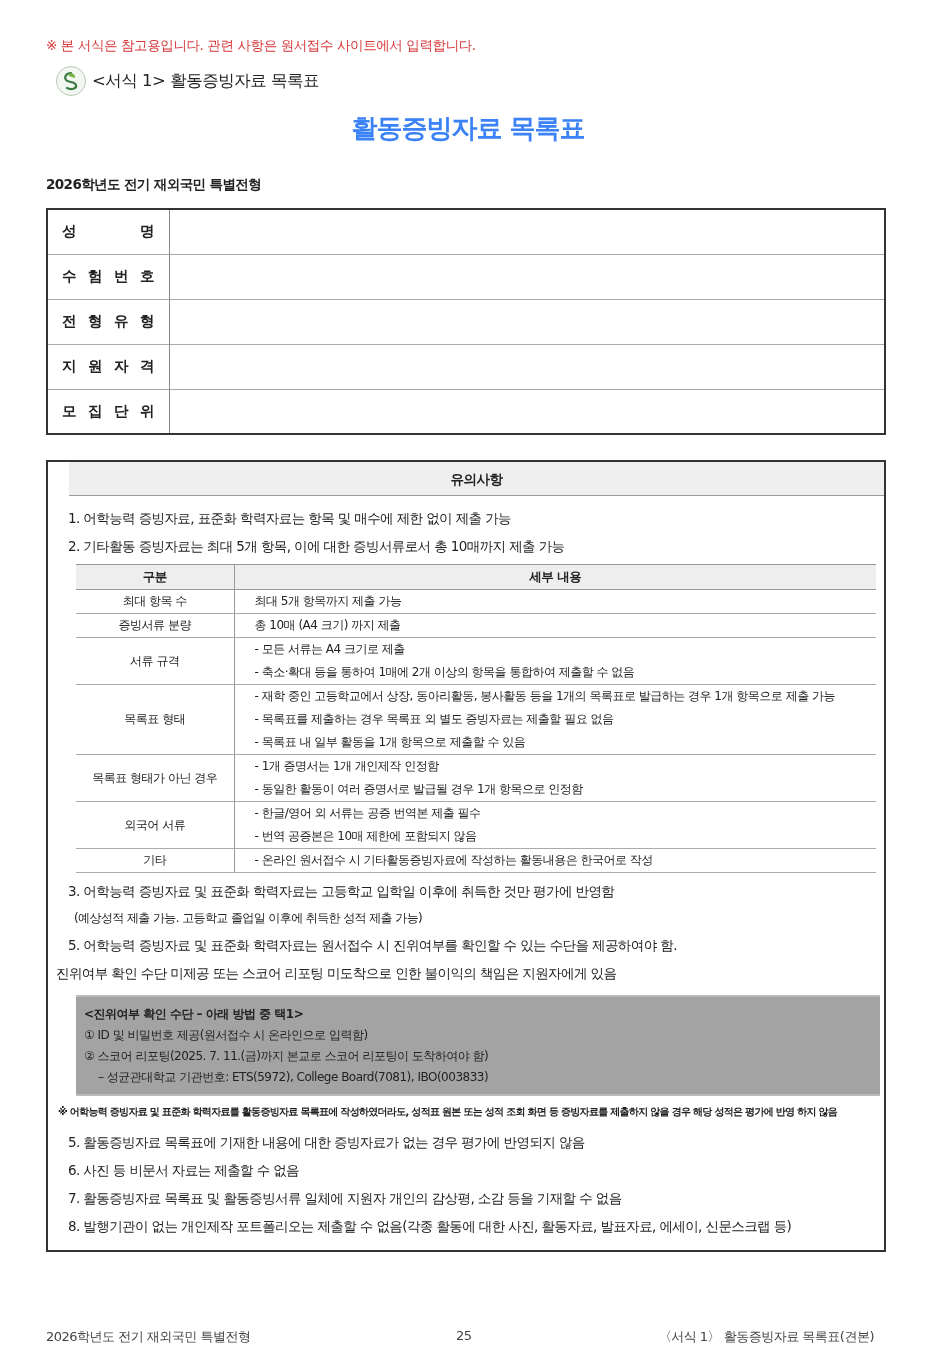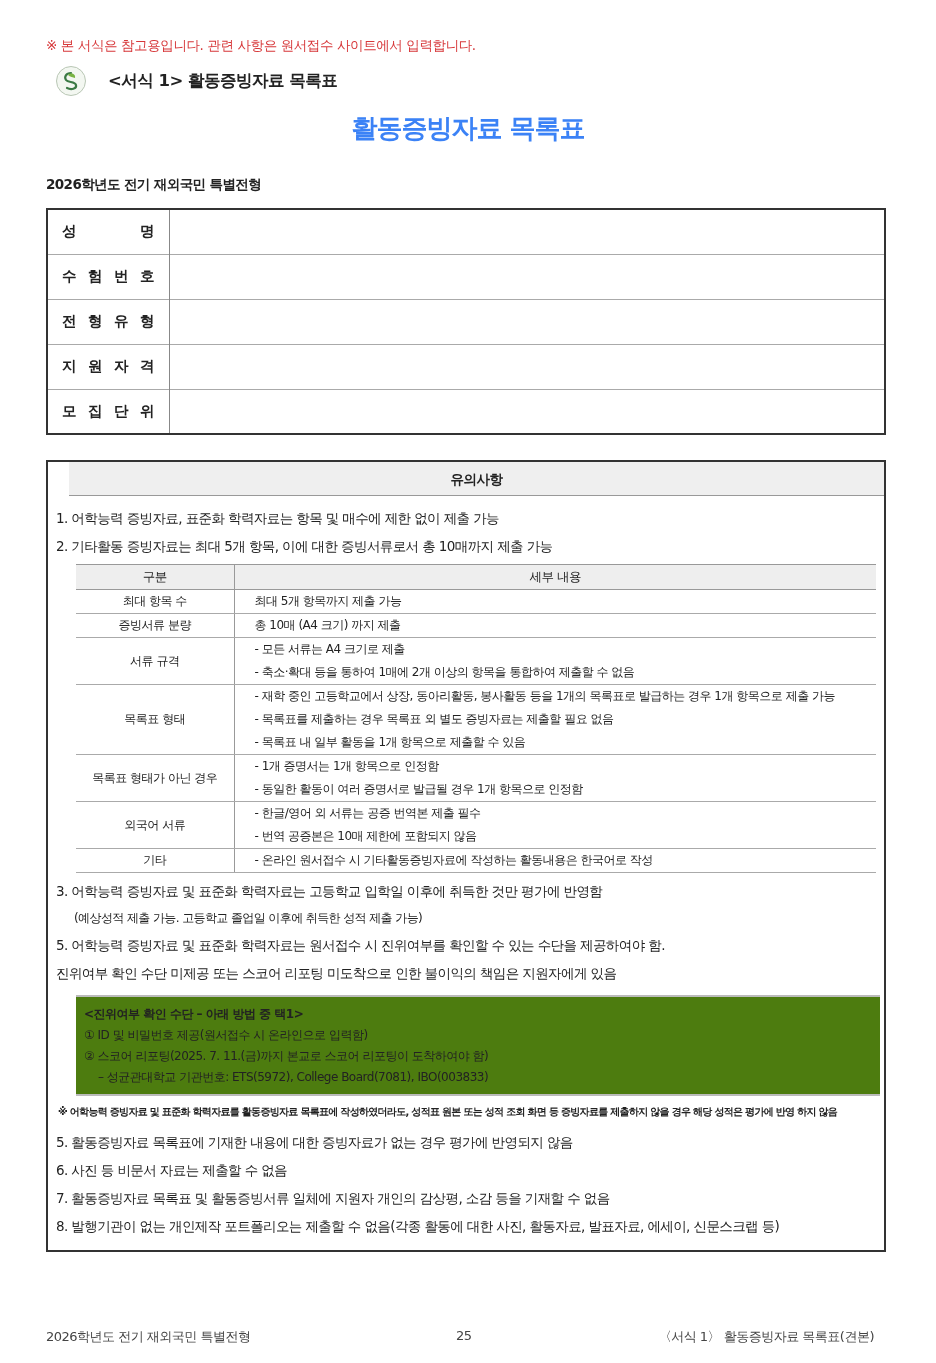--- a/index.html
+++ b/index.html
@@ -1,47 +1,47 @@
 <!DOCTYPE html>
 <html><head>
 <meta charset="utf-8">
 <style>
   * { box-sizing: border-box; margin: 0; padding: 0; }
   html, body { width: 936px; height: 1363px; background: #ffffff; }
   body { font-family: "DejaVu Sans", "Liberation Sans", sans-serif; color: #222; position: relative; overflow: hidden; }
 
   .notice-red { position: absolute; left: 46px; top: 37px; font-size: 13.5px; color: #d7383a; letter-spacing: -0.4px; }
-  .form-label { position: absolute; left: 56px; top: 66px; display: flex; align-items: center; gap: 22px; font-weight: bold; }
+  .form-label { position: absolute; left: 56px; top: 66px; display: flex; align-items: center; gap: 6px; }
   .logo { width: 30px; height: 30px; border-radius: 50%; border: 1px solid #b9c7b5; background: #f3f7f1; display: flex; align-items: center; justify-content: center; }
   .form-label-text { font-size: 16.5px; color: #222; letter-spacing: -0.5px; }
 
   .page-title { position: absolute; left: 0; right: 0; top: 111px; text-align: center; font-size: 26px; font-weight: bold; letter-spacing: -1px; color: #3b82f6; }
   .subtitle { position: absolute; left: 46px; top: 176px; font-size: 13.5px; font-weight: bold; letter-spacing: -0.6px; color: #222; }
 
   .info-table { position: absolute; left: 46px; top: 208px; width: 840px; border: 2px solid #333; border-collapse: collapse; }
   .info-table td { height: 45px; border-top: 1px solid #aaa; }
   .info-table tr:first-child td { border-top: none; }
   .info-label { width: 122px; border-right: 1px solid #888; padding: 0 14px 0 14px; font-size: 14.5px; font-weight: bold; }
   .info-label-inner { display: flex; justify-content: space-between; }
   .info-value { }
 
   .notes { position: absolute; left: 46px; top: 460px; width: 840px; height: 792px; border: 2px solid #333; }
   .notes-header { height: 34px; background: #efefef; border-bottom: 1px solid #999; text-align: center; line-height: 34px; font-size: 13.5px; font-weight: bold; letter-spacing: -0.5px; margin-left: 21px; }
-  .note-line { font-size: 13.5px; letter-spacing: -0.6px; color: #222; padding-left: 8px; line-height: 28px; }
+  .note-line { font-size: 13.5px; letter-spacing: -0.6px; color: #222; padding-left: 20px; line-height: 28px; }
   .note-sub { font-size: 12px; padding-left: 26px; line-height: 26px; letter-spacing: -0.6px; }
   .note-cont { padding-left: 8px; }
 
   .detail-table { margin: 4px 0 0 28px; width: 800px; border-collapse: collapse; font-size: 12px; letter-spacing: -0.5px; }
-  .detail-table th { background: #eeeeee; height: 25px; font-weight: normal; font-size: 12.5px; border-top: 1px solid #999; border-bottom: 1px solid #999; }
+  .detail-table th { background: #eeeeee; height: 25px; font-weight: bold; font-size: 12.5px; border-top: 1px solid #999; border-bottom: 1px solid #999; }
   .detail-table th.c1, .detail-table td.c1 { width: 158px; border-right: 1px solid #999; text-align: center; }
   .detail-table td { border-bottom: 1px solid #aaa; }
   .detail-table td.c2 { padding-left: 20px; }
   .detail-table .dl { line-height: 23px; }
 
-  .verify-box { margin: 8px 4px 0 28px; background: #4d7c0f; border-top: 2px solid #bbb; border-bottom: 2px solid #bbb; padding: 6px 10px 6px 8px; font-size: 12px; letter-spacing: -0.5px; }
+  .verify-box { margin: 8px 4px 0 28px; background: #a3a3a3; border-top: 2px solid #bbb; border-bottom: 2px solid #bbb; padding: 6px 10px 6px 8px; font-size: 12px; letter-spacing: -0.5px; }
   .verify-box .vt { font-weight: bold; line-height: 22px; }
   .verify-box .vl { line-height: 21px; }
   .verify-box .vl.indent { padding-left: 14px; }
   .warn-line { margin: 8px 0 8px 10px; font-size: 10px; font-weight: bold; letter-spacing: -0.7px; line-height: 16px; }
 
   .footer { position: absolute; left: 46px; right: 50px; top: 1328px; font-size: 13px; color: #444; letter-spacing: -0.5px; }
   .footer-left { position: absolute; left: 0; }
   .footer-center { position: absolute; left: 410px; }
   .footer-right { position: absolute; right: 12px; }
 </style>
@@ -156,21 +156,21 @@
       <td class="c1">목록표 형태</td>
       <td class="c2">
         <div class="dl">- 재학 중인 고등학교에서 상장, 동아리활동, 봉사활동 등을 1개의 목록표로 발급하는 경우 1개 항목으로 제출 가능</div>
         <div class="dl">- 목록표를 제출하는 경우 목록표 외 별도 증빙자료는 제출할 필요 없음</div>
         <div class="dl">- 목록표 내 일부 활동을 1개 항목으로 제출할 수 있음</div>
       </td>
     </tr>
     <tr>
       <td class="c1">목록표 형태가 아닌 경우</td>
       <td class="c2">
-        <div class="dl">- 1개 증명서는 1개 항목으로 인정함</div>
+        <div class="dl">- 1개 증명서는 1개 개인제작 인정함</div>
         <div class="dl">- 동일한 활동이 여러 증명서로 발급될 경우 1개 항목으로 인정함</div>
       </td>
     </tr>
     <tr>
       <td class="c1">외국어 서류</td>
       <td class="c2">
         <div class="dl">- 한글/영어 외 서류는 공증 번역본 제출 필수</div>
         <div class="dl">- 번역 공증본은 10매 제한에 포함되지 않음</div>
       </td>
     </tr>

